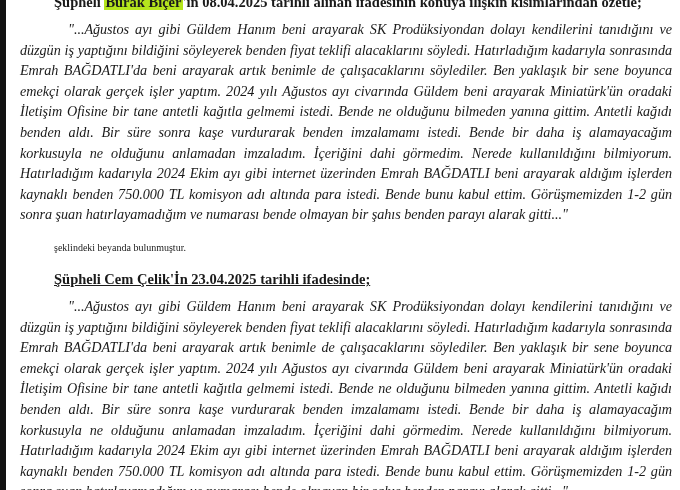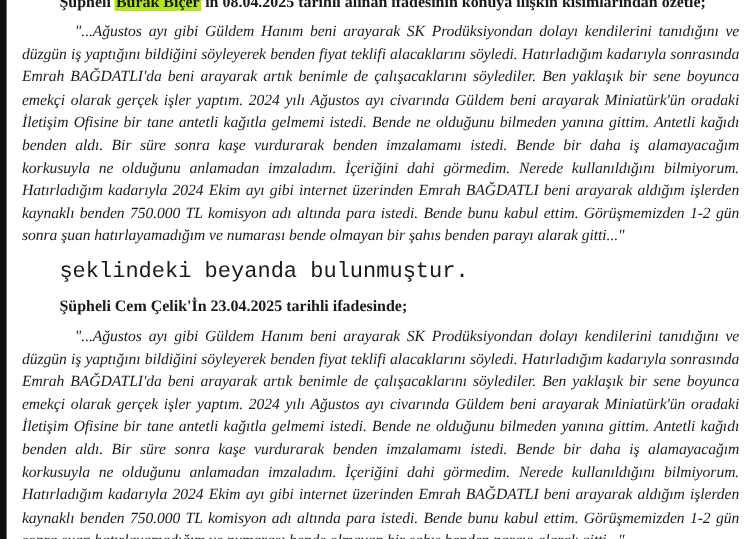--- a/index.html
+++ b/index.html
@@ -16,25 +16,24 @@
     margin: 0; padding-left: 34px; white-space: nowrap;
   }
   .heading.first { margin-top: -6px; }
   .hl { background: #b5e61d; padding: 0 1px; }
   .quote {
     font-style: italic; font-size: 14.2px; line-height: 20.6px;
     text-align: justify; text-indent: 48px; margin: 8px 0 0 0;
     letter-spacing: -0.05px;
   }
   .plain {
-    font-size: 20px; line-height: 18px; padding-left: 34px;
+    font-size: 10px; line-height: 18px; padding-left: 34px;
     margin: 14px 0 0 0;
-    font-family: Liberation Mono, monospace;
   }
-  .heading.second { margin-top: 14px; }
+  .heading.second { margin-top: 14px; text-decoration: underline; }
 </style>
 </head>
 <body>
 
 <div class="left-bar"></div>
 
 <div class="page">
   <p class="heading first"><span>Şüpheli </span><span class="hl">Burak Biçer</span><span>'in 08.04.2025 tarihli alınan ifadesinin konuya ilişkin kısımlarından özetle;</span></p>
 
   <p class="quote">"...Ağustos ayı gibi Güldem Hanım beni arayarak SK Prodüksiyondan dolayı kendilerini tanıdığını ve düzgün iş yaptığını bildiğini söyleyerek benden fiyat teklifi alacaklarını söyledi. Hatırladığım kadarıyla sonrasında Emrah BAĞDATLI'da beni arayarak artık benimle de çalışacaklarını söylediler. Ben yaklaşık bir sene boyunca emekçi olarak gerçek işler yaptım. 2024 yılı Ağustos ayı civarında Güldem beni arayarak Miniatürk'ün oradaki İletişim Ofisine bir tane antetli kağıtla gelmemi istedi. Bende ne olduğunu bilmeden yanına gittim.  Antetli kağıdı benden aldı. Bir süre sonra kaşe vurdurarak benden imzalamamı istedi. Bende bir daha iş alamayacağım korkusuyla ne olduğunu anlamadan imzaladım. İçeriğini dahi görmedim. Nerede kullanıldığını bilmiyorum. Hatırladığım kadarıyla 2024 Ekim ayı gibi internet üzerinden Emrah BAĞDATLI beni arayarak aldığım işlerden kaynaklı benden 750.000 TL komisyon adı altında para istedi. Bende bunu kabul ettim. Görüşmemizden 1-2 gün sonra şuan hatırlayamadığım ve numarası bende olmayan bir şahıs benden parayı alarak gitti..."</p>

